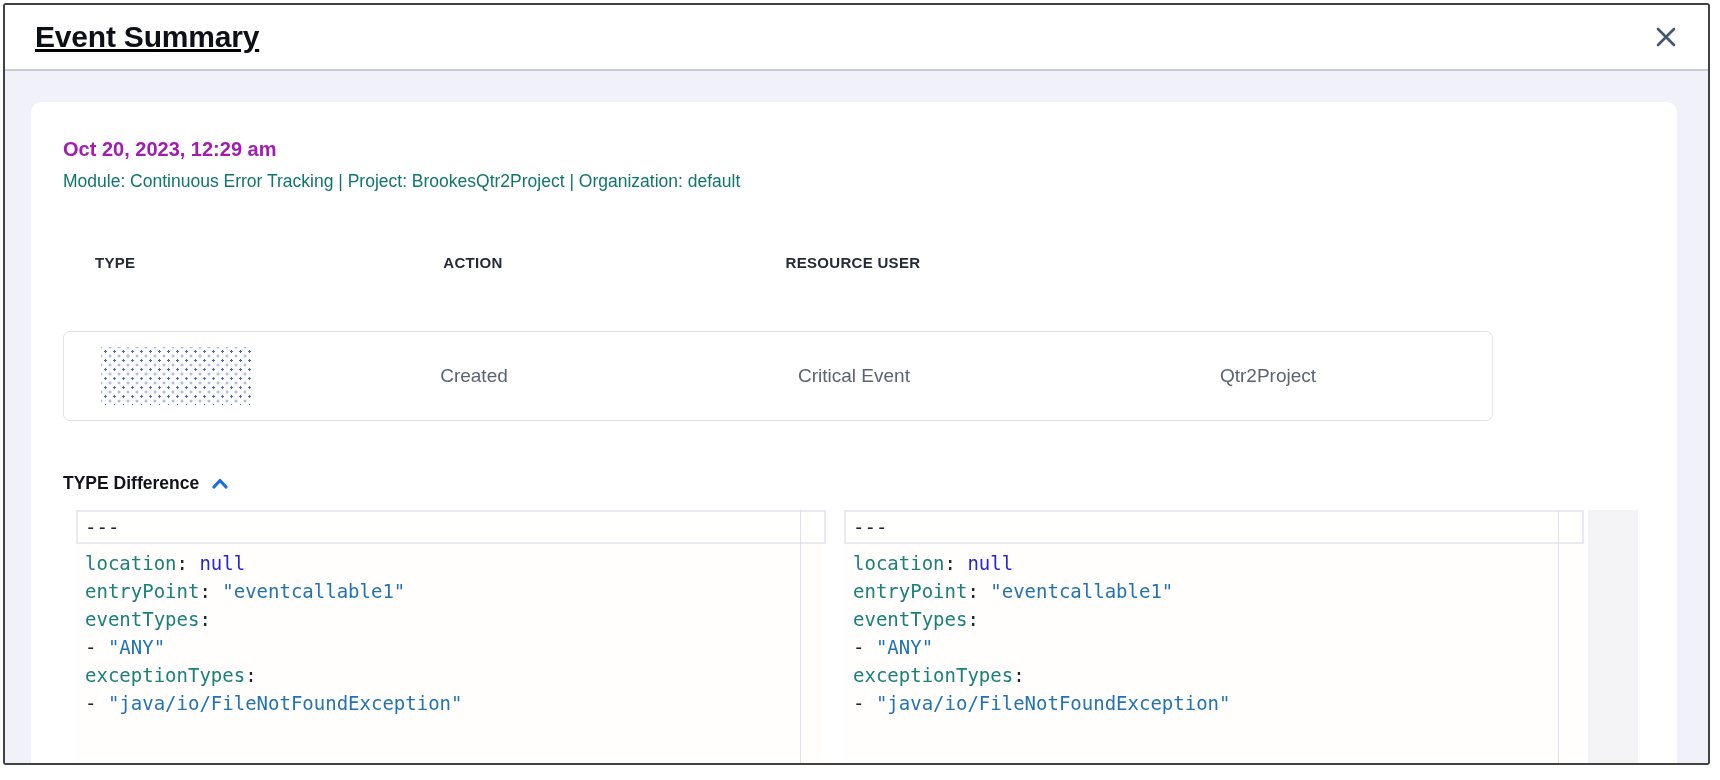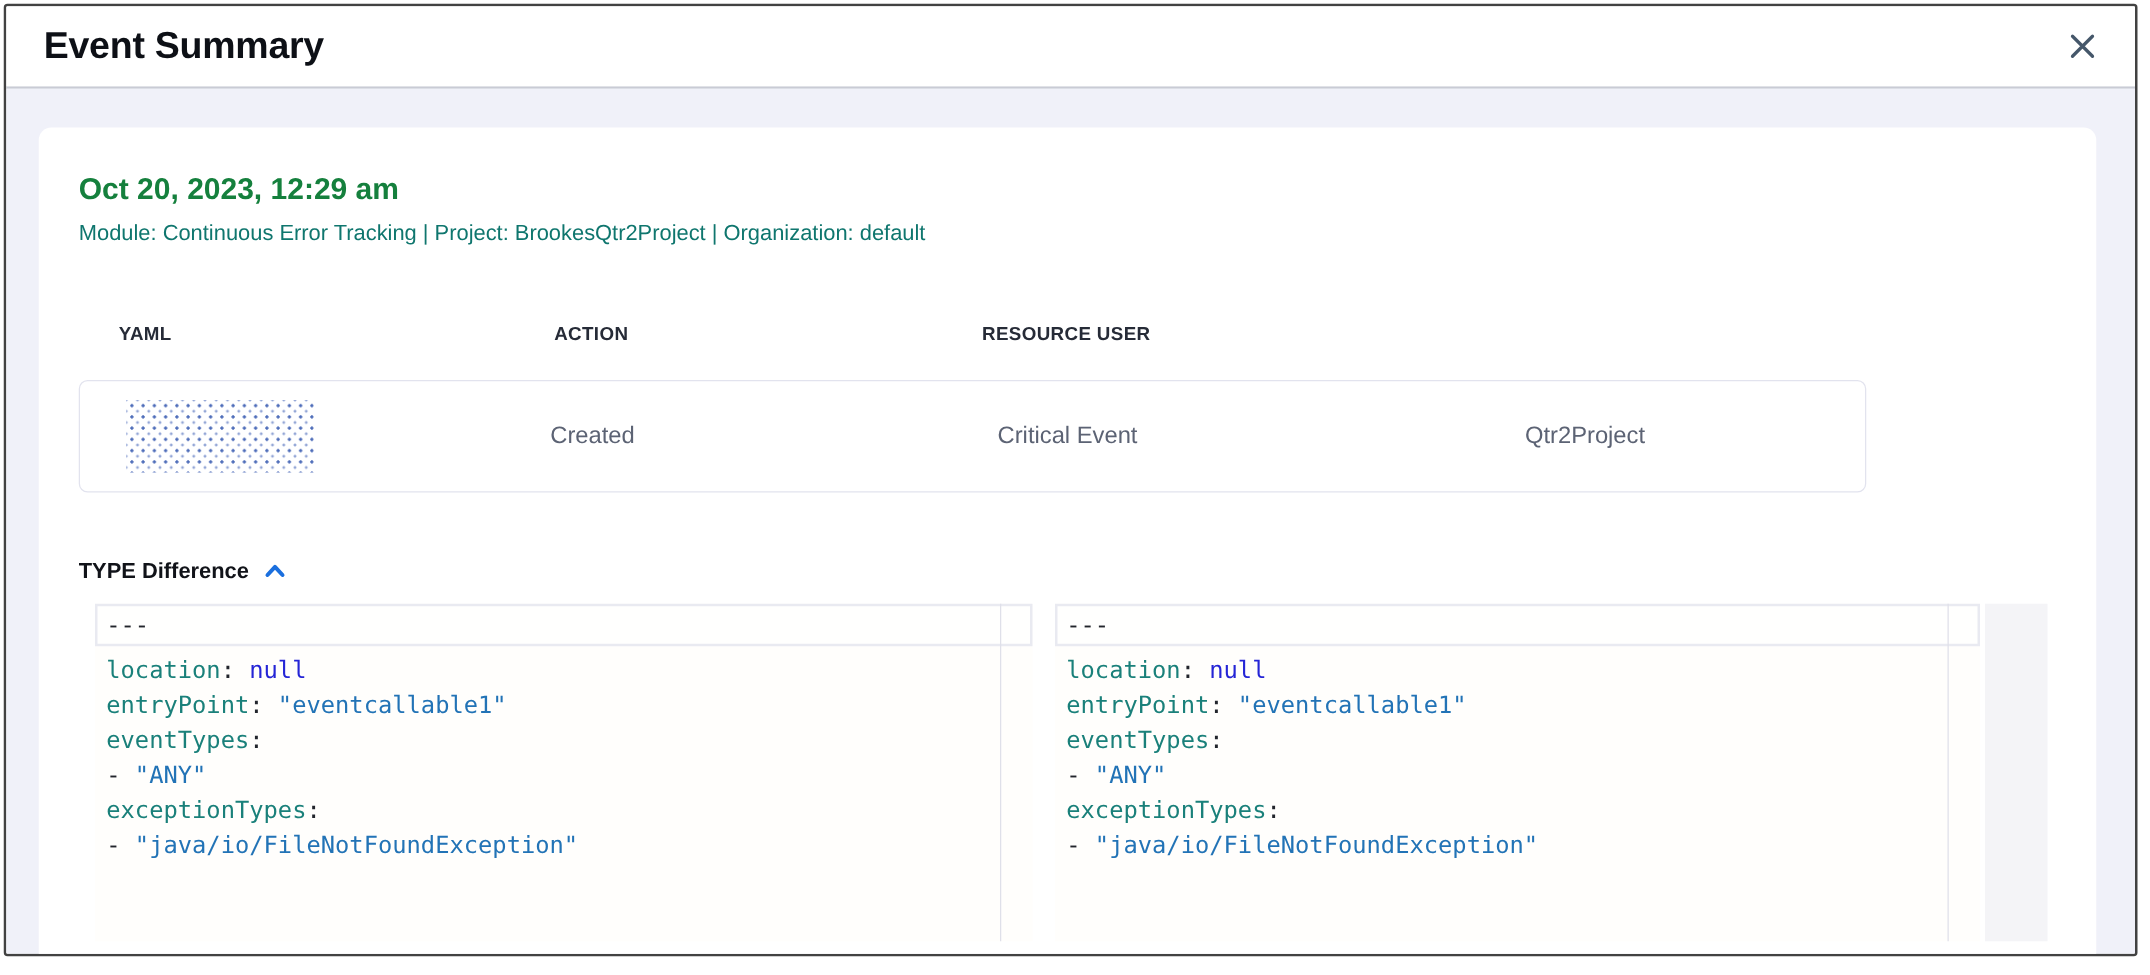--- a/index.html
+++ b/index.html
@@ -10,21 +10,21 @@
     --body-bg: #f0f1f9;
     --ink: #16181d;
   }
   *{ box-sizing: border-box; margin:0; padding:0; }
   body{ background:#fff; font-family:"Liberation Sans", sans-serif; }
   .screen{
     position:relative; width:1720px; height:780px; background:#fff; overflow:hidden;
   }
   .modal-frame{
     position:absolute; left:3px; top:3px; width:1707px; height:762px;
-    border:2.5px solid #424242; border-radius:3px; background:#fff; overflow:hidden;
+    border:2.5px solid #424242; border-radius:3px; background:#fff; overflow:hidden;text-decoration:underline;
   }
   
   .modal-header{
     position:relative; height:64px; background:#fff; display:flex; align-items:center;
     padding:0 30px;
   }
   .page-title{
     font-size:30px; font-weight:700; color:#0d1016; letter-spacing:-0.2px;
   }
   .close-button{
@@ -34,32 +34,32 @@
   }
   .header-divider{ height:2px; background:#c9cbd5; }
   
   .modal-body{
     position:relative; height:calc(100% - 66px); background:var(--body-bg);
   }
   .summary-card{
     position:absolute; left:26px; top:31px; width:1646px; height:900px;
     background:#fff; border-radius:10px; padding:36px 32px 0 32px;
   }
-  .event-timestamp{ font-size:24px; font-weight:700; color:#15803d; }
+  .event-timestamp{ font-size:20px; font-weight:700; color:#a21caf; }
   .event-meta{ margin-top:10px; font-size:17.5px; color:#0f766e; }
   
   .audit-table{ width:1430px; margin-top:62px; }
   .trow{ display:grid; grid-template-columns:220px 380px 380px 1fr; align-items:center; }
   .thead .tcell{
     font-size:15px; font-weight:700; color:#262b37; letter-spacing:0.3px;
     text-align:center; padding-bottom:4px;
   }
   .thead .tcell.first{ text-align:left; padding-left:32px; }
   .data-row{
-    margin-top:24px; height:90px; border:1.5px solid #e2e3ee; border-radius:7px;
+    margin-top:56px; height:90px; border:1.5px solid #e2e3ee; border-radius:7px;
     background:#fff;
   }
   .data-row .tcell{ font-size:19px; color:#5c6374; text-align:center; }
   .data-row .tcell.first{ text-align:left; padding-left:37px; }
   .redacted-user{
     display:inline-block; width:150px; height:58px; vertical-align:middle;
     background-image:
       radial-gradient(circle, #4d6cb9 1.1px, transparent 1.4px),
       radial-gradient(circle, #93a6d6 1px, transparent 1.3px);
     background-size:9px 9px, 9px 9px;
@@ -113,21 +113,21 @@
     <div class="header-divider"></div>
 
     <div class="modal-body">
       <div class="summary-card">
 
         <div class="event-timestamp">Oct 20, 2023, 12:29 am</div>
         <div class="event-meta">Module: Continuous Error Tracking | Project: BrookesQtr2Project | Organization: default</div>
 
         <div class="audit-table">
           <div class="trow thead">
-            <div class="tcell first">YAML</div>
+            <div class="tcell first">TYPE</div>
             <div class="tcell">ACTION</div>
             <div class="tcell">RESOURCE USER</div>
           </div>
           <div class="trow data-row">
             <div class="tcell first">
               <span class="redacted-user"></span>
             </div>
             <div class="tcell">Created</div>
             <div class="tcell">Critical Event</div>
             <div class="tcell">Qtr2Project</div>

